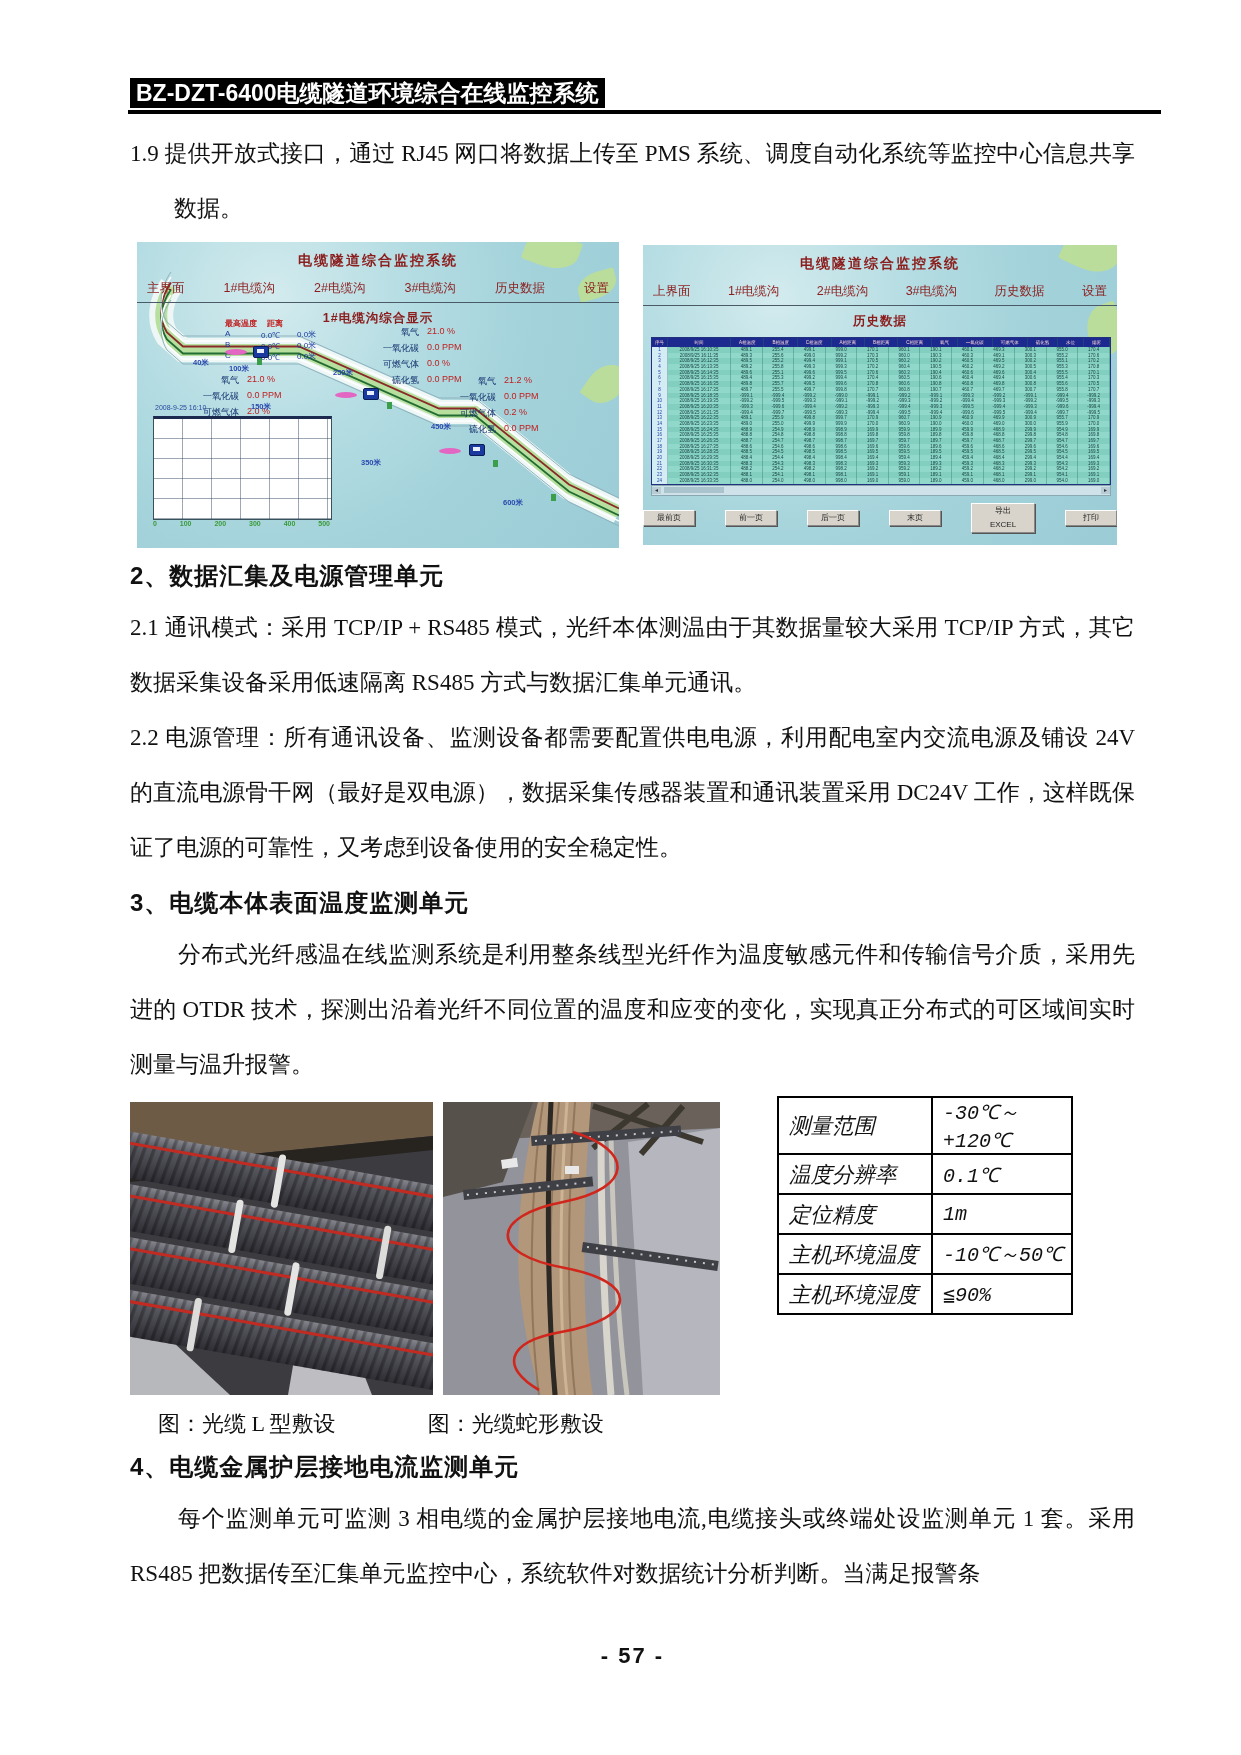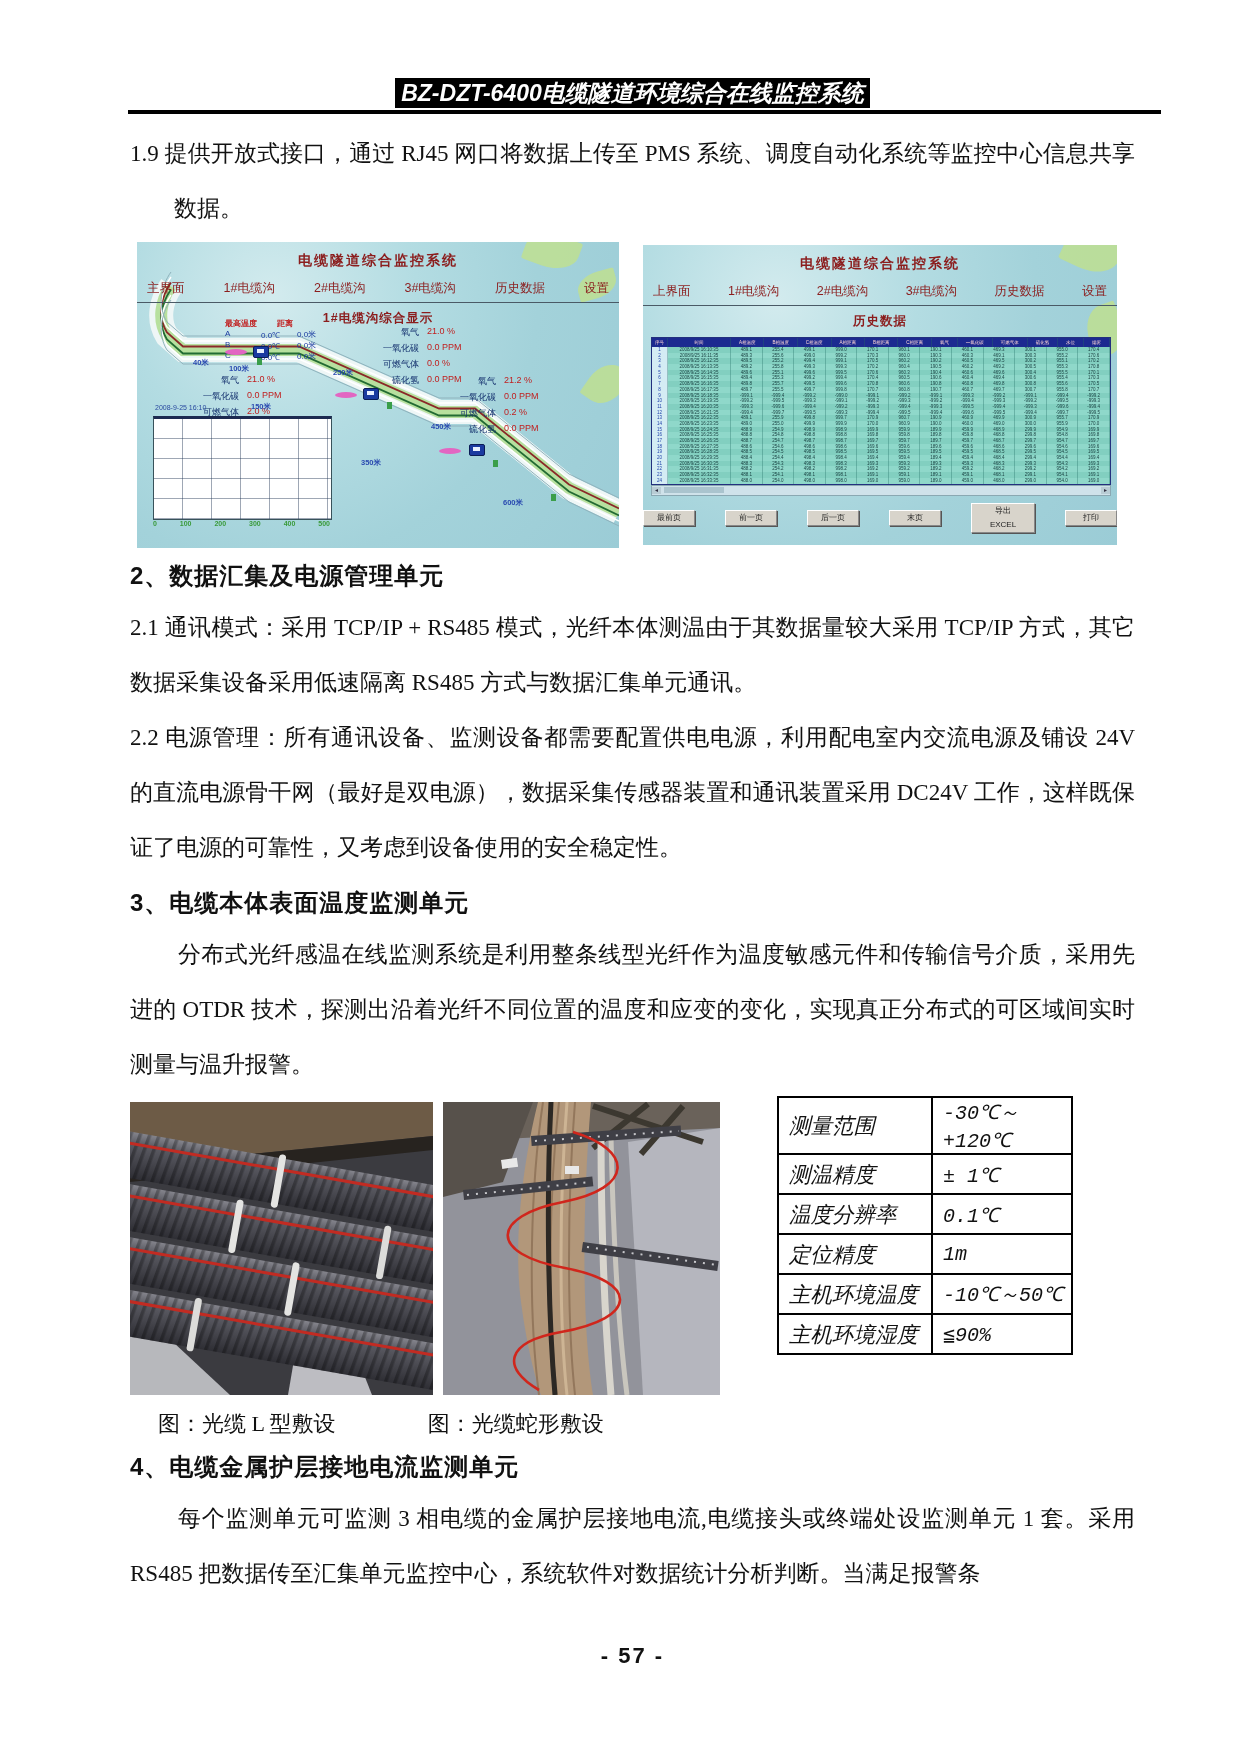--- a/index.html
+++ b/index.html
@@ -1,20 +1,20 @@
 <!DOCTYPE html>
 <html><head>
 <meta charset="utf-8">
 <style>
   html,body{margin:0;padding:0;background:#fff;}
   .page{position:relative;width:1241px;height:1755px;box-sizing:border-box;
         padding:78px 106px 0 130px;background:#fff;overflow:hidden;
         font-family:"Liberation Serif",serif;color:#111;}
   
-  .topbar{display:flex;justify-content:center;font-style:italic;}
+  .topbar{display:flex;justify-content:flex-start;}
   .black-bar{background:#000;color:#fff;font-family:"Liberation Sans",sans-serif;
              font-weight:bold;font-size:23px;line-height:28px;padding:1px 6px;}
   .rule{height:4px;background:#000;margin:2px -26px 0 -2px;}
   
   .para{font-size:23px;line-height:55px;text-align:justify;margin:0;}
   .hang{padding-left:44px;text-indent:-44px;margin-top:12px;}
   .ind{ text-indent:48px;}
   .hd{font-family:"Liberation Sans",sans-serif;font-weight:bold;font-size:24px;
       line-height:36px;margin:10px 0 6px 0;letter-spacing:1px;}
   
@@ -33,21 +33,21 @@
          font-weight:bold;font-size:12.5px;letter-spacing:1px;}
   .tun-svg{position:absolute;inset:0;}
   .gasblock{position:absolute;font-size:9px;}
   .gas-row{display:flex;margin-bottom:3px;}
   .gl{color:#14316e;min-width:44px;text-align:right;margin-right:8px;}
   .gv{color:#c02020;}
   #gas1{left:238px;top:84px;}
   #gas2{left:58px;top:132px;}
   #gas3{left:315px;top:133px;}
   .tleg{position:absolute;left:88px;top:76px;font-size:8px;color:#1a3aa0;}
-  .tleg .th{color:#c02020;font-weight:bold;display:flex;gap:20px;}
+  .tleg .th{color:#c02020;font-weight:bold;display:flex;gap:10px;}
   .tleg .tr{display:flex;gap:10px;}
   .tleg .tr span{min-width:26px;}
   .mchart{position:absolute;left:16px;top:174px;width:177px;height:100px;background:#fff;
           border:1px solid #38525a;border-top:3px solid #1c2a50;
           background-image:
             repeating-linear-gradient(to right, transparent 0 28px, rgba(40,60,90,.45) 28px 29px),
             repeating-linear-gradient(to bottom, transparent 0 19px, rgba(40,60,90,.45) 19px 20px);}
   .mchart-ts{position:absolute;left:18px;top:162px;font-size:7px;color:#2a4aa0;}
   .chart-ticks{position:absolute;left:16px;top:278px;width:177px;display:flex;
                justify-content:space-between;font-size:7px;color:#3a9a3a;font-weight:bold;}
@@ -750,24 +750,20 @@
       <path d="M130,30 C190,48 192,86 120,100 C48,114 44,152 122,166 C196,180 196,216 118,230 C62,240 58,266 96,288" stroke="#d0261c" stroke-width="2.6" fill="none"></path>
     </svg>
 
     <table class="spec-table">
       <tbody>
           <tr>
             <td class="k">测量范围</td>
             <td class="v">-30℃～+120℃</td>
           </tr>
       <tr>
-            <td class="k">测温精度</td>
-            <td class="v">± 1℃</td>
-          </tr>
-      <tr>
             <td class="k">温度分辨率</td>
             <td class="v">0.1℃</td>
           </tr>
       <tr>
             <td class="k">定位精度</td>
             <td class="v">1m</td>
           </tr>
       <tr>
             <td class="k">主机环境温度</td>
             <td class="v">-10℃～50℃</td>

